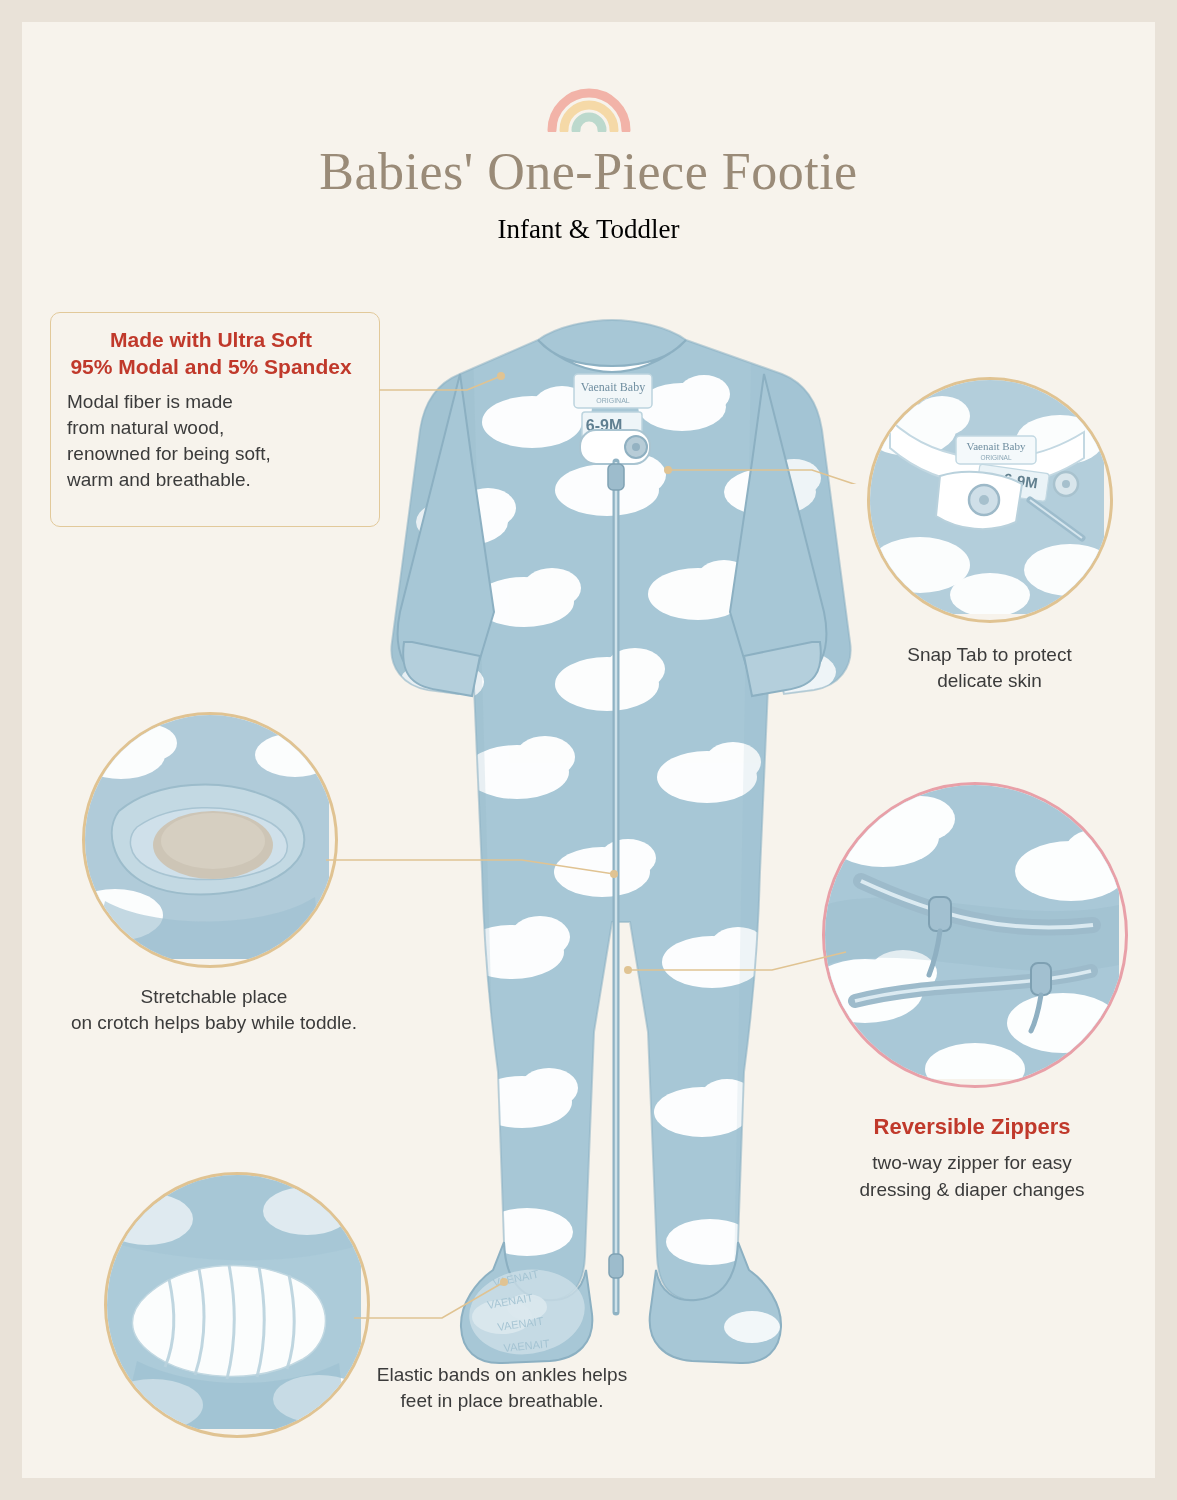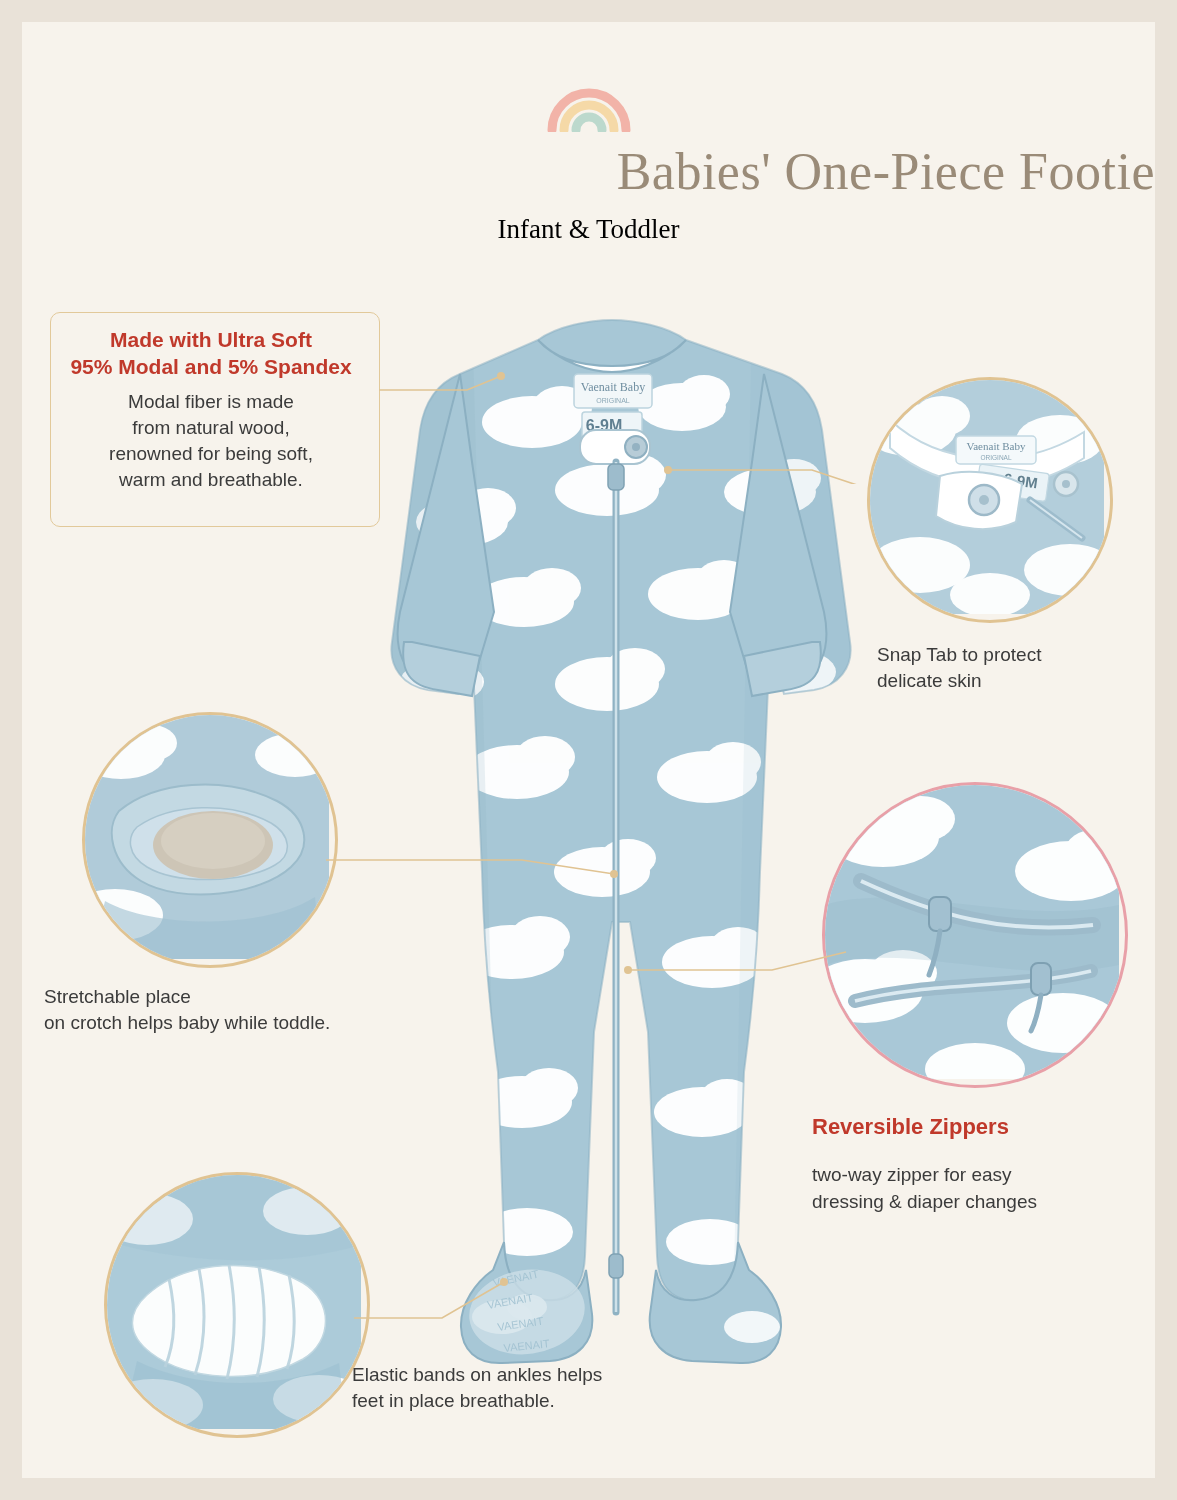--- a/index.html
+++ b/index.html
@@ -27,21 +27,21 @@
     position: absolute;
     left: 50%;
     top: 58px;
     transform: translateX(-50%);
   }
   .title {
     position: absolute;
     left: 0;
     right: 0;
     top: 120px;
-    text-align: right;
+    text-align: center;
     font-family: "Liberation Serif", serif;
     font-size: 52px;
     color: #9a8b78;
     letter-spacing: 0.5px;
   }
   .subtitle {
     position: absolute;
     left: 0;
     right: 0;
     top: 192px;
@@ -71,35 +71,34 @@
     font-size: 21px;
     font-weight: bold;
     line-height: 1.28;
     text-align: center;
     margin-bottom: 8px;
   }
   .callout-body {
     color: #3b3b3b;
     font-size: 19px;
     line-height: 1.38;
-    text-align: center;
   }
   .caption {
     position: absolute;
     color: #3b3b3b;
     font-size: 19px;
     line-height: 1.38;
-    text-align: left;
+    text-align: center;
   }
   .caption .hl {
     color: #c0392b;
     font-size: 22px;
     font-weight: bold;
     display: block;
-    margin-bottom: 20px;
+    margin-bottom: 8px;
   }
 
   
   .circle {
     position: absolute;
     border-radius: 50%;
     overflow: hidden;
   }
   .circle.gold { border: 3px solid #e0c392; }
   .circle.pink { border: 3px solid #e8a0a8; }

